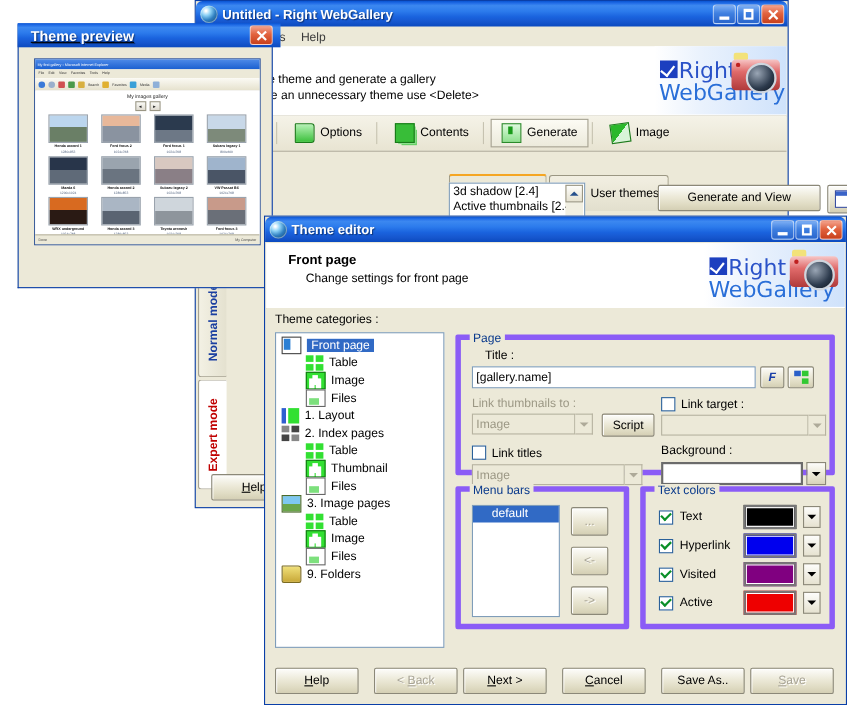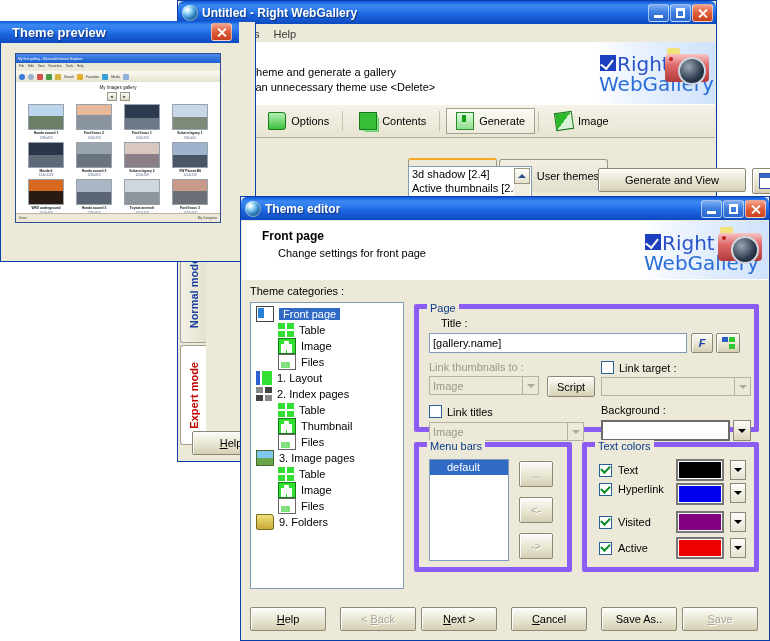--- a/index.html
+++ b/index.html
@@ -46,22 +46,22 @@
       display:flex;align-items:center;justify-content:center;}
   .cb.on:after{content:"";width:7px;height:4px;border:2px solid #0a8f28;border-top:0;border-right:0;
                transform:rotate(-45deg) translate(1px,-1px);}
   .combo{display:flex;align-items:stretch;}
   .combo .arw{width:16px;background:linear-gradient(to bottom,#fdfdfb,#ece9d8 50%,#d9d4ba);
               border:1px solid #8b8878;border-left:0;display:flex;align-items:center;justify-content:center;box-sizing:border-box;}
   .caret{width:0;height:0;border-left:4px solid transparent;border-right:4px solid transparent;border-top:4px solid #000;}
   .caret.dis{border-top-color:#aeaa99;}
 
   
-  #prev{left:0;top:22px;width:256px;height:240px;background:#ece9d8;
-        border:1px solid #0a3fa8;border-top:0;}
+  #prev{left:16px;top:22px;width:232px;height:240px;background:#ece9d8;
+        border:1px solid #0a3fa8;border-top:0;text-decoration:underline;}
   #prev .tbar{border-radius:0;height:22px;margin:-0px;}
   #prevBody{position:absolute;left:5px;top:27px;right:5px;bottom:5px;}
   #ie{position:absolute;left:9px;top:4px;width:204px;height:168px;background:#fff;border:1px solid #2b4f91;}
   #ieTitle{height:9px;background:linear-gradient(to bottom,#4d8ae8,#1a5fd0);display:flex;align-items:center;padding:0 2px;}
   #ieTitle .t{font-size:3.4px;color:#fff;white-space:nowrap;overflow:hidden;}
   #ieMenu{height:7px;background:#ece9d8;font-size:3.2px;display:flex;gap:4px;padding:1px 3px 0;color:#333;}
   #ieTools{height:11px;background:linear-gradient(to bottom,#fbfaf4,#e6e2ce);border-bottom:1px solid #b9b5a2;
            display:flex;align-items:center;gap:3px;padding:0 3px;}
   #ieTools .ti{width:6px;height:6px;border-radius:1px;}
   #ieTools .tx{font-size:3.2px;color:#333;}
@@ -595,21 +595,21 @@
       <span class="gbt">Text colors</span>
       <div id="colorRows" style="position:absolute;left:12px;top:10px;right:8px;">
           <div style="display: flex; align-items: center; height: 26px; gap: 6px;">
             <span class="cb on"></span>
             <span style="flex: 1 1 0%;">Text</span>
             <span style="width: 44px; height: 18px; background: rgb(0, 0, 0); border: 2px solid rgb(119, 119, 119); box-shadow: rgb(255, 255, 255) 0px 0px 0px 1px inset; display: block;"></span>
             <span style="width: 16px; height: 20px; background: linear-gradient(rgb(253, 253, 251), rgb(230, 226, 208)); border: 1px solid rgb(139, 136, 120); display: flex; align-items: center; justify-content: center; box-sizing: border-box;">
               <span class="caret"></span>
             </span>
           </div>
-          <div style="display: flex; height: 26px; gap: 6px;">
+          <div style="display: flex; align-items: center; height: 26px; gap: 6px;">
             <span class="cb on"></span>
             <span style="flex: 1 1 0%;">Hyperlink</span>
             <span style="width: 44px; height: 18px; background: rgb(0, 0, 238); border: 2px solid rgb(119, 119, 119); box-shadow: rgb(255, 255, 255) 0px 0px 0px 1px inset; display: block;"></span>
             <span style="width: 16px; height: 20px; background: linear-gradient(rgb(253, 253, 251), rgb(230, 226, 208)); border: 1px solid rgb(139, 136, 120); display: flex; align-items: center; justify-content: center; box-sizing: border-box;">
               <span class="caret"></span>
             </span>
           </div>
           <div style="display: flex; align-items: center; height: 26px; gap: 6px;">
             <span class="cb on"></span>
             <span style="flex: 1 1 0%;">Visited</span>

